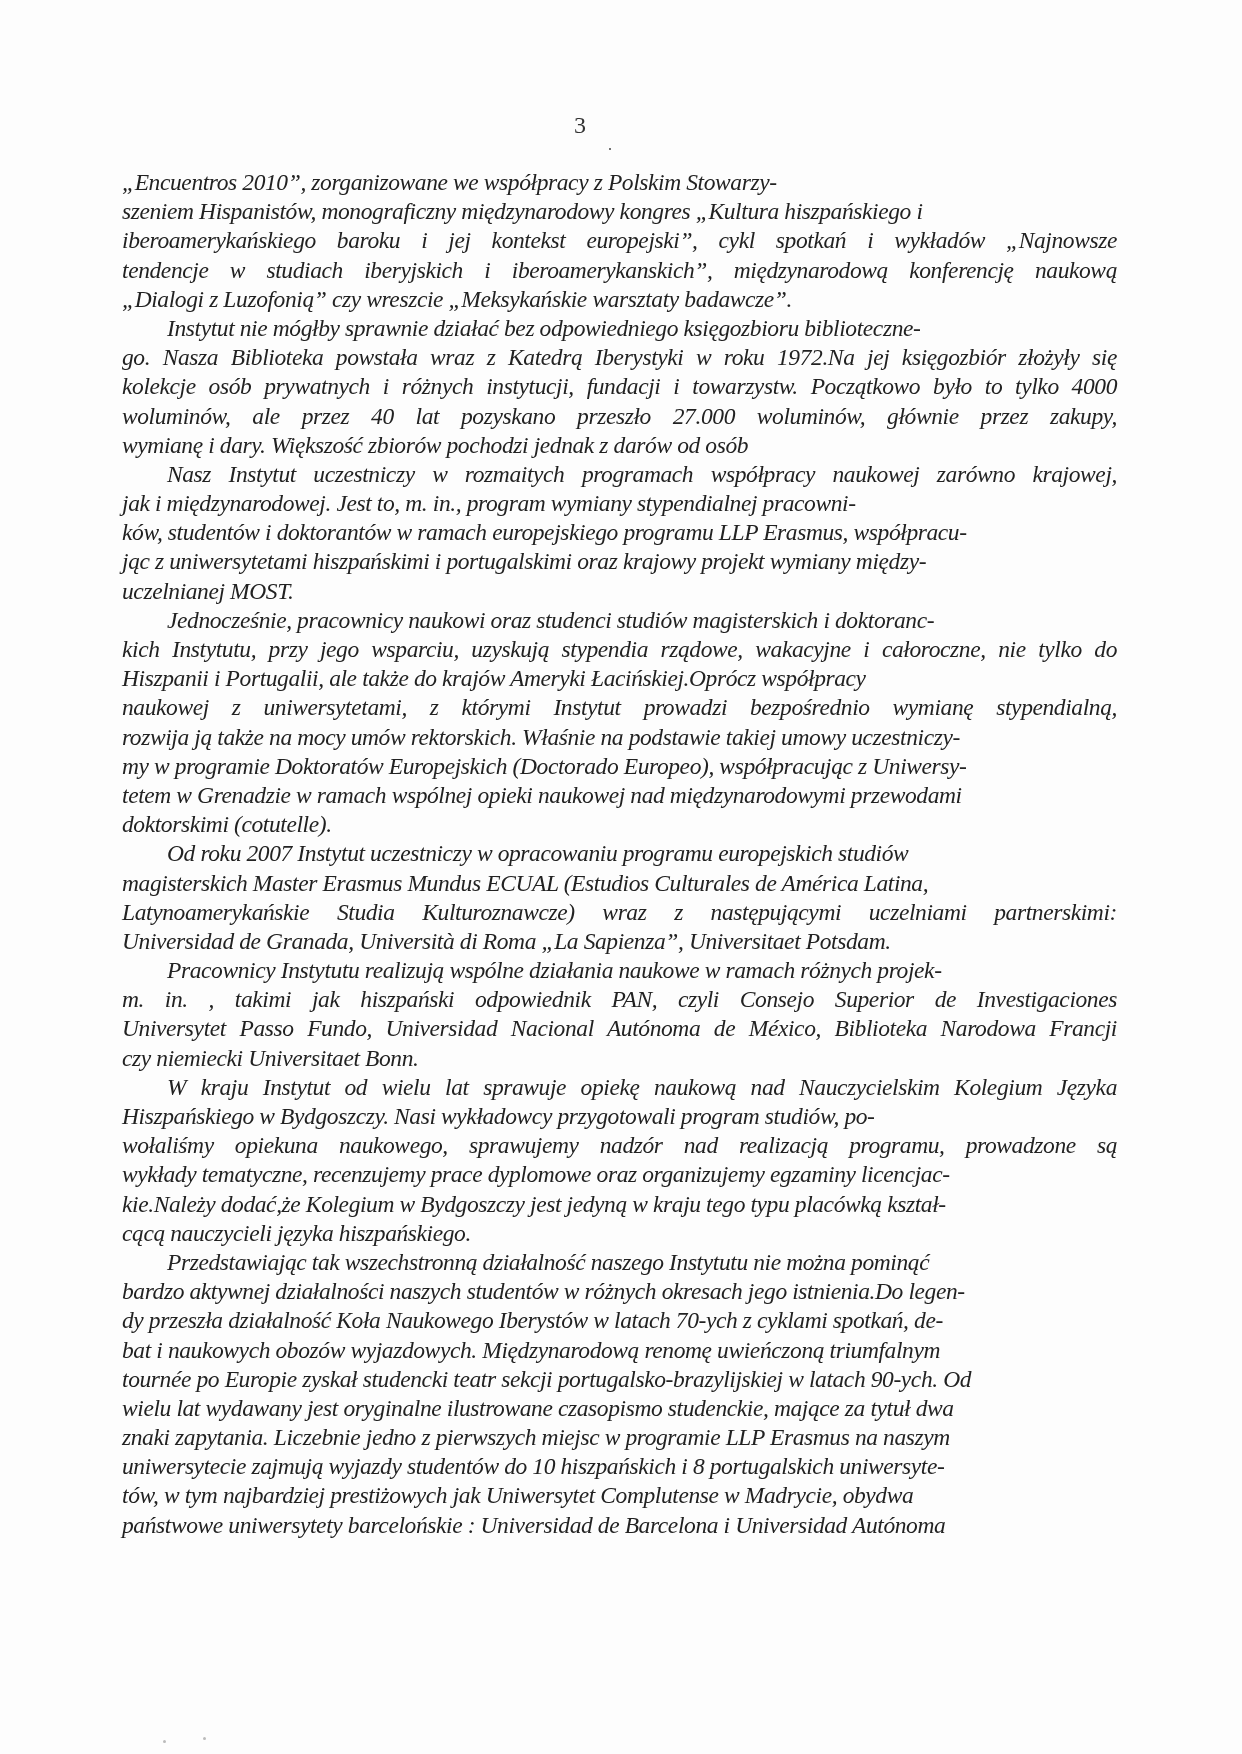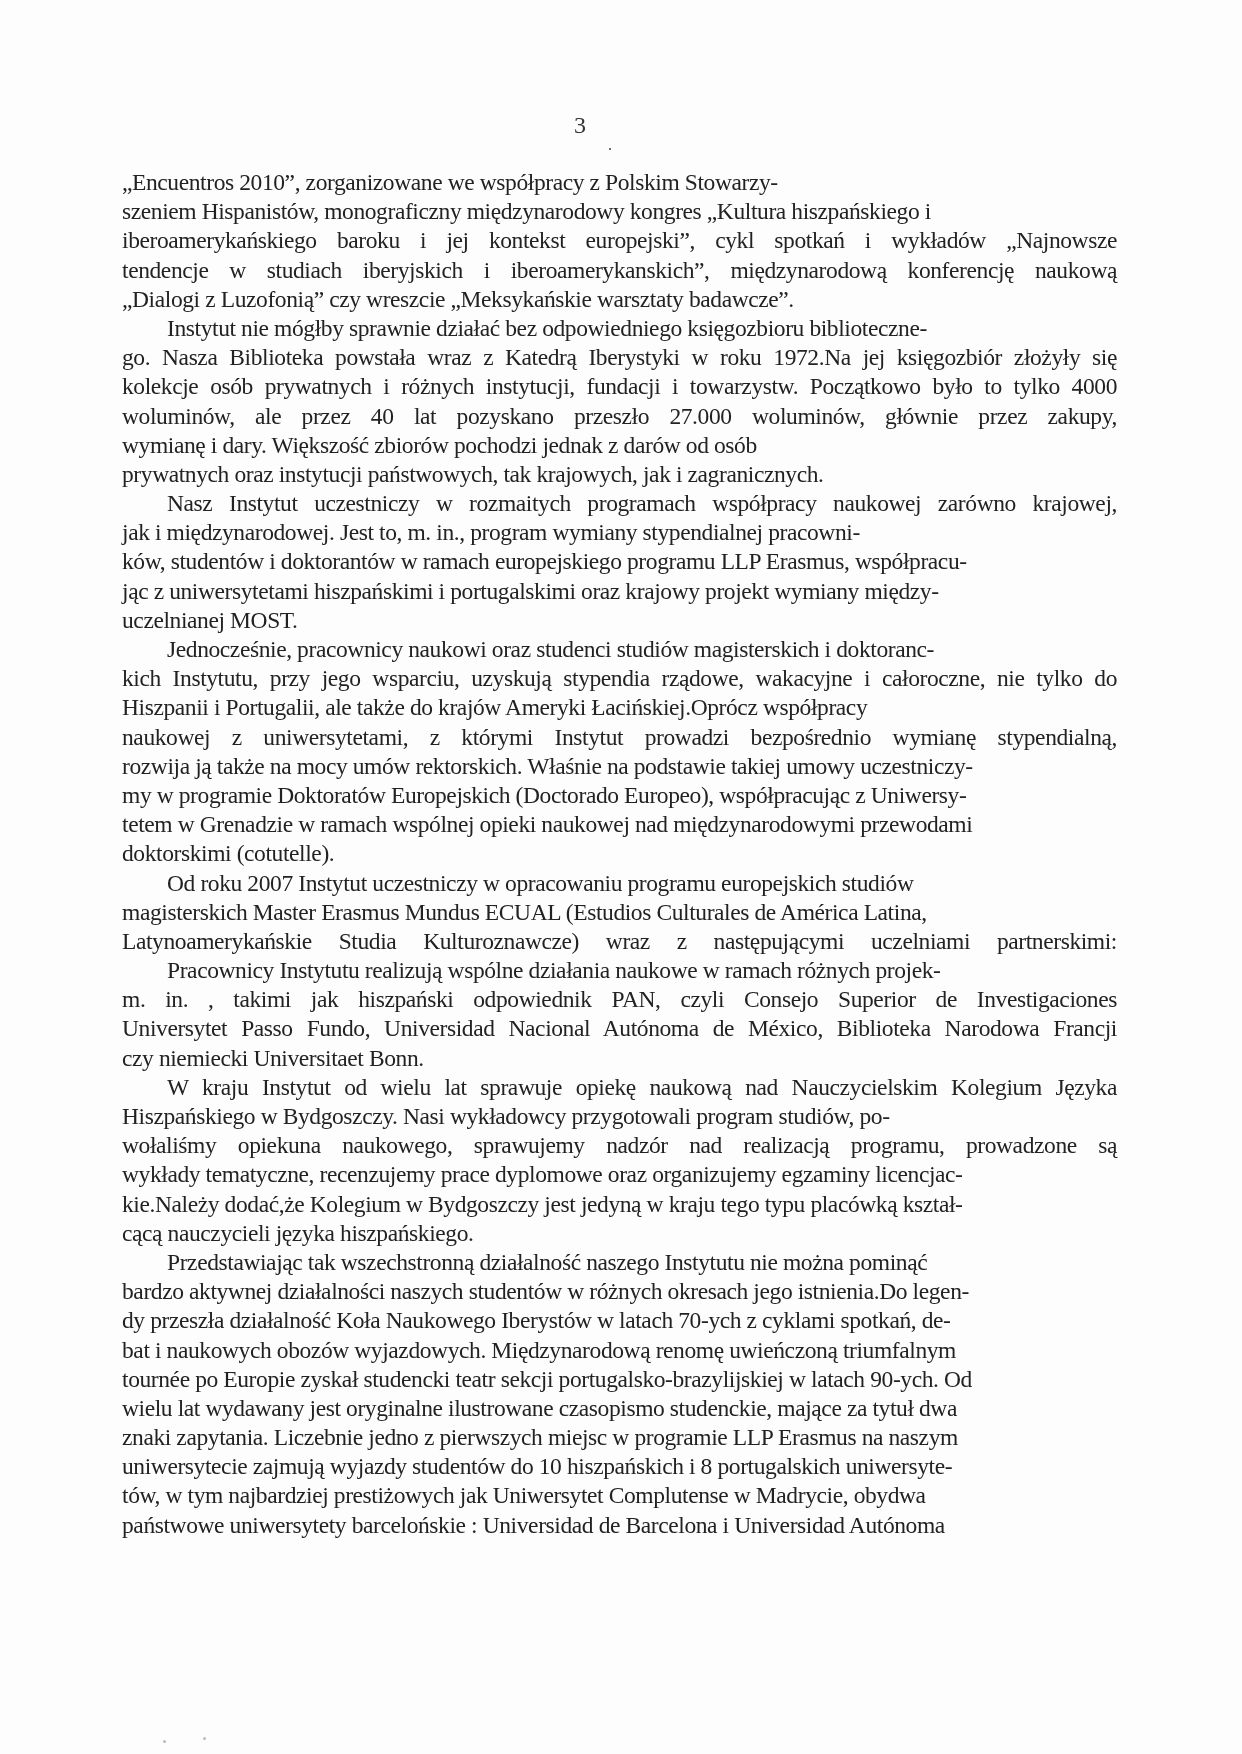--- a/index.html
+++ b/index.html
@@ -7,20 +7,21 @@
   .page { position: absolute; left: 0; top: 0; width: 1242px; height: 1754px; background: #fdfdfd; }
   .page-number {
     position: absolute; left: 560px; top: 112px; width: 40px; text-align: center;
     font-family: "Liberation Serif", serif; font-size: 24px; color: #333;
   }
   .dot { position: absolute; left: 609px; top: 148px; width: 2px; height: 2px; background: #444; border-radius: 1px; }
   .body-text {
     position: absolute; left: 122px; top: 168px; width: 995px;
     font-family: "Liberation Serif", serif; font-size: 23.5px; color: #222;
     letter-spacing: -0.4px;
+    font-style: italic;
   }
   .line {
     display: block; height: 29.2px; line-height: 29.2px; white-space: nowrap; overflow: visible;
   }
   .line.j { text-align: justify; text-align-last: justify; white-space: normal; }
   .line.indent { padding-left: 45px; }
   .speck { position: absolute; width: 3px; height: 3px; background: #bbb; border-radius: 2px; }
 </style>
 </head>
 <body>
@@ -32,37 +33,37 @@
       <div class="line">„Encuentros 2010”, zorganizowane we współpracy z Polskim Stowarzy-</div>
       <div class="line">szeniem Hispanistów, monograficzny międzynarodowy kongres „Kultura hiszpańskiego i</div>
       <div class="line j">iberoamerykańskiego baroku i jej kontekst europejski”, cykl spotkań i wykładów „Najnowsze</div>
       <div class="line j">tendencje w studiach iberyjskich i iberoamerykanskich”, międzynarodową konferencję naukową</div>
       <div class="line">„Dialogi z Luzofonią” czy wreszcie „Meksykańskie warsztaty badawcze”.</div>
       <div class="line indent">Instytut nie mógłby sprawnie działać  bez odpowiedniego księgozbioru biblioteczne-</div>
       <div class="line j">go. Nasza Biblioteka powstała wraz z Katedrą Iberystyki w roku 1972.Na jej księgozbiór złożyły się</div>
       <div class="line j">kolekcje osób prywatnych i różnych instytucji, fundacji i towarzystw. Początkowo było to tylko 4000</div>
       <div class="line j">woluminów, ale przez 40 lat pozyskano przeszło 27.000 woluminów, głównie przez zakupy,</div>
       <div class="line">wymianę i dary. Większość zbiorów pochodzi jednak z darów od osób</div>
-      <div class="line">prywatnych oraz instytucji państwowych, tak krajowych, jak i zagranicznych.</div>
       <div class="line j indent">Nasz Instytut uczestniczy w rozmaitych programach współpracy naukowej zarówno krajowej,</div>
       <div class="line">jak i międzynarodowej. Jest to, m. in., program wymiany stypendialnej pracowni-</div>
       <div class="line">ków, studentów i doktorantów  w ramach europejskiego programu LLP Erasmus, współpracu-</div>
       <div class="line">jąc z uniwersytetami hiszpańskimi i portugalskimi oraz krajowy projekt wymiany między-</div>
       <div class="line">uczelnianej MOST.</div>
       <div class="line indent">Jednocześnie, pracownicy naukowi  oraz studenci studiów magisterskich i doktoranc-</div>
       <div class="line j">kich Instytutu, przy jego wsparciu, uzyskują stypendia rządowe, wakacyjne i całoroczne, nie tylko do</div>
       <div class="line">Hiszpanii i Portugalii, ale także do krajów Ameryki Łacińskiej.Oprócz współpracy</div>
       <div class="line j">naukowej z uniwersytetami, z którymi Instytut prowadzi bezpośrednio wymianę stypendialną,</div>
       <div class="line">rozwija ją także na mocy umów rektorskich. Właśnie na podstawie takiej umowy uczestniczy-</div>
       <div class="line">my w programie Doktoratów Europejskich (Doctorado Europeo), współpracując z Uniwersy-</div>
       <div class="line">tetem w Grenadzie w ramach wspólnej opieki naukowej nad międzynarodowymi przewodami</div>
       <div class="line">doktorskimi (cotutelle).</div>
       <div class="line indent">Od roku 2007 Instytut uczestniczy w opracowaniu programu europejskich studiów</div>
       <div class="line">magisterskich Master Erasmus Mundus ECUAL (Estudios Culturales de América Latina,</div>
       <div class="line j">Latynoamerykańskie Studia Kulturoznawcze) wraz z następującymi uczelniami partnerskimi:</div>
+      <div class="line">Universidad de Granada, Università  di Roma „La Sapienza”, Universitaet Potsdam.</div>
       <div class="line indent">Pracownicy Instytutu realizują wspólne działania naukowe w ramach różnych projek-</div>
       <div class="line j">m. in. , takimi jak hiszpański odpowiednik PAN, czyli Consejo Superior de Investigaciones</div>
       <div class="line j">Universytet Passo Fundo, Universidad Nacional Autónoma de México, Biblioteka Narodowa Francji</div>
       <div class="line">czy niemiecki Universitaet Bonn.</div>
       <div class="line j indent">W kraju Instytut od wielu lat sprawuje opiekę naukową nad Nauczycielskim Kolegium Języka</div>
       <div class="line">Hiszpańskiego w Bydgoszczy. Nasi wykładowcy przygotowali program studiów, po-</div>
       <div class="line j">wołaliśmy opiekuna naukowego, sprawujemy nadzór nad realizacją programu, prowadzone są</div>
       <div class="line">wykłady tematyczne, recenzujemy prace dyplomowe oraz organizujemy egzaminy licencjac-</div>
       <div class="line">kie.Należy dodać,że Kolegium w Bydgoszczy jest jedyną w kraju tego typu placówką kształ-</div>
       <div class="line">cącą nauczycieli języka hiszpańskiego.</div>

